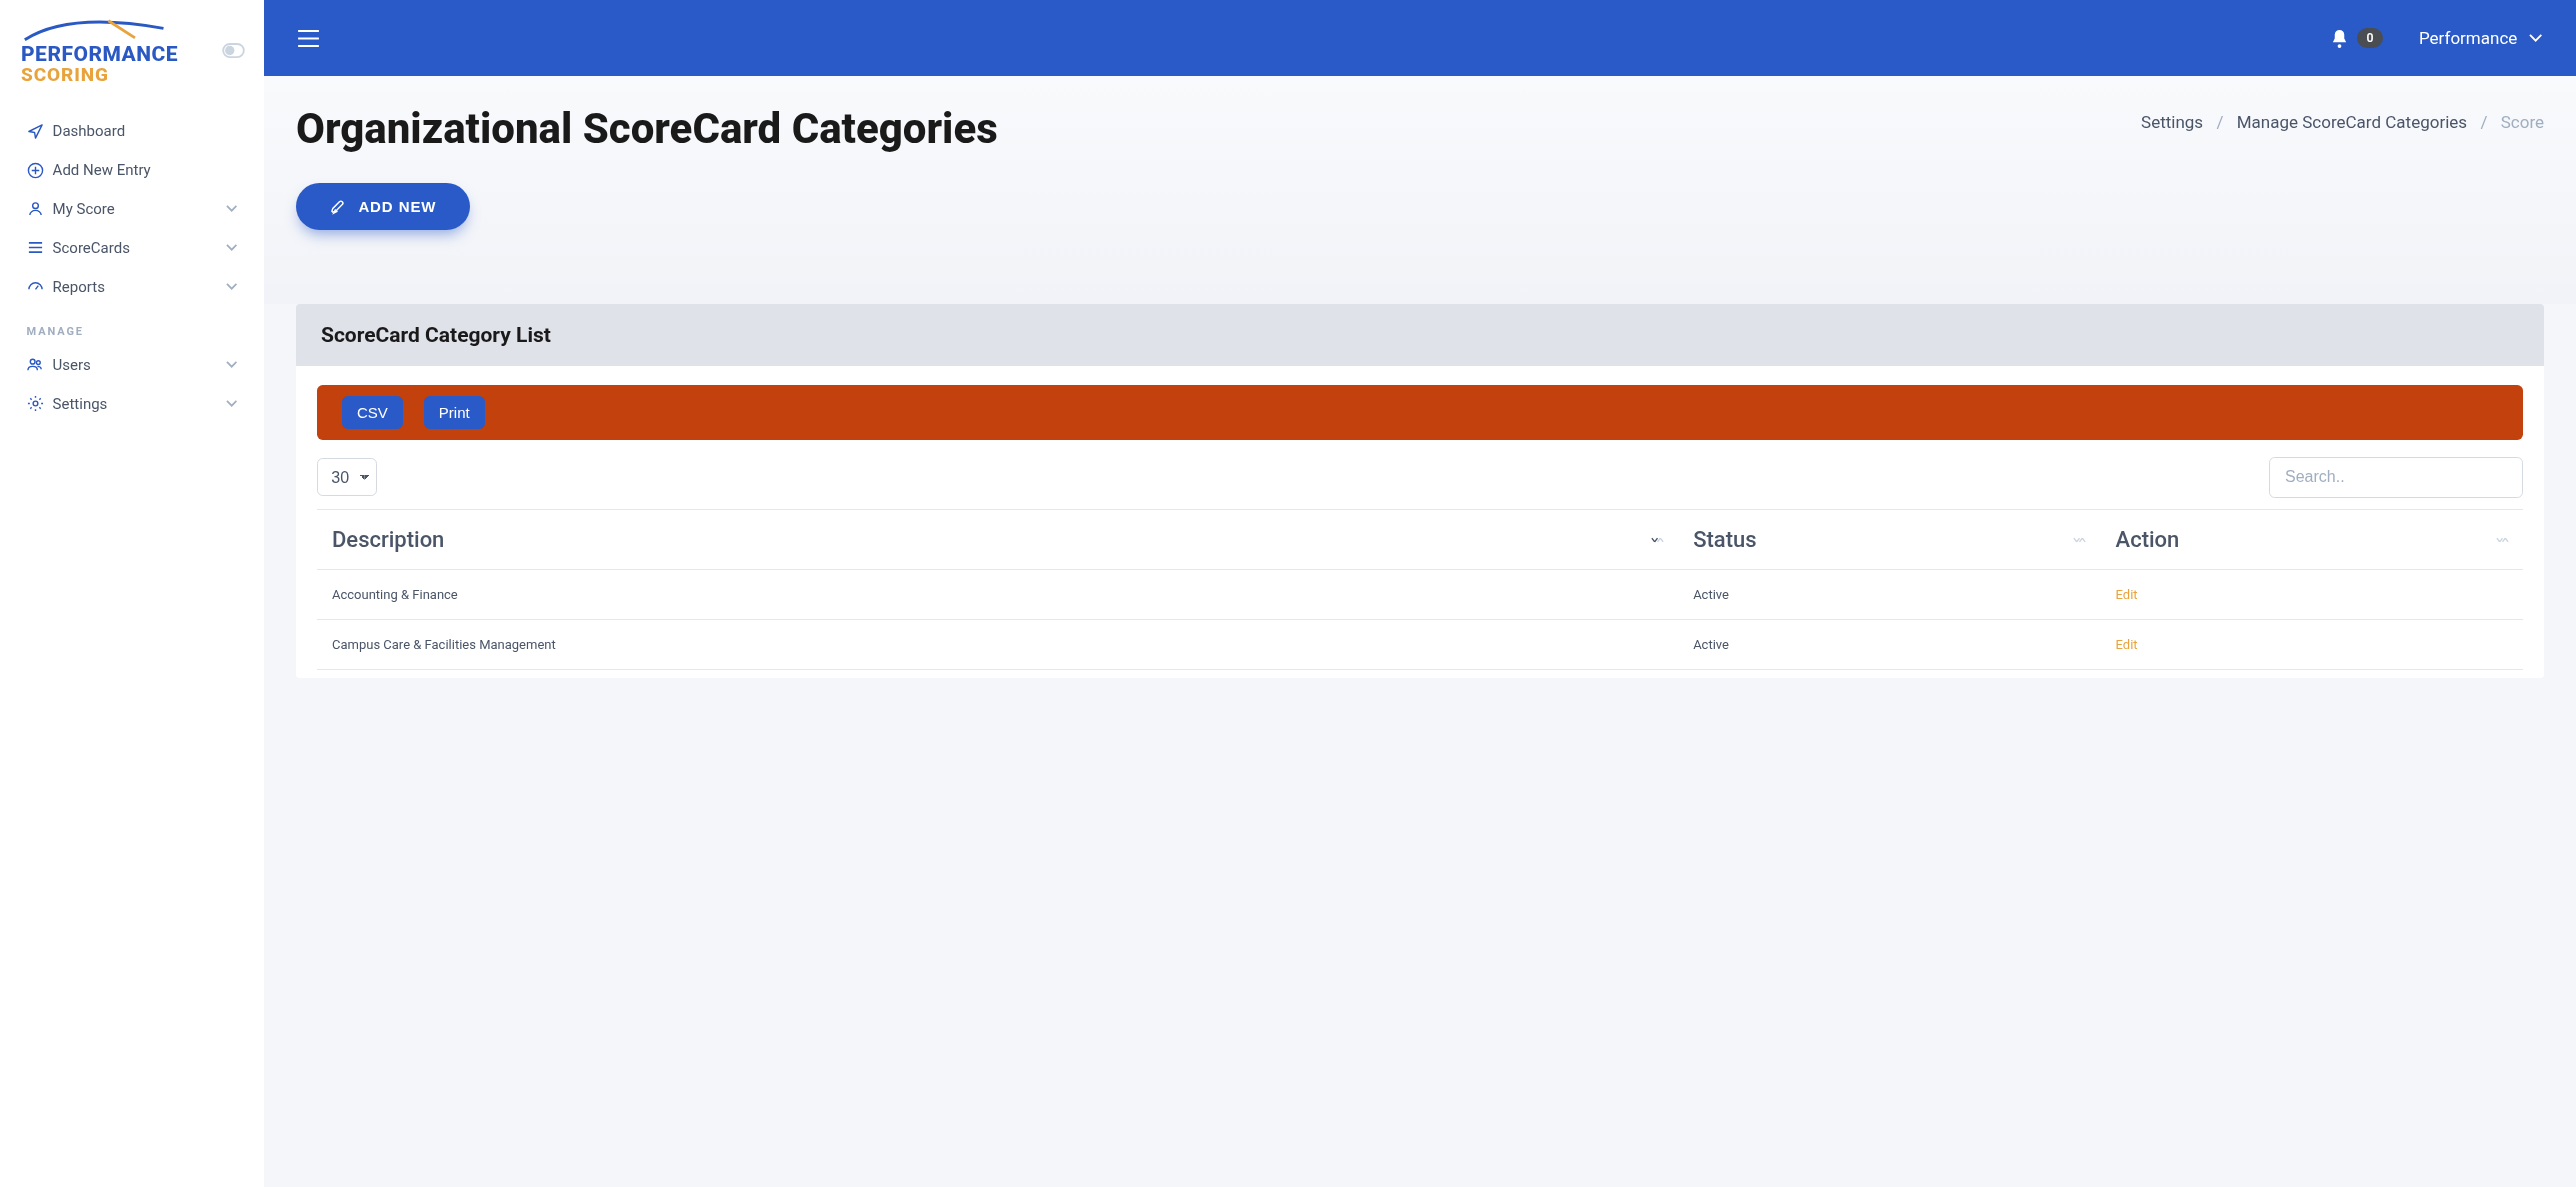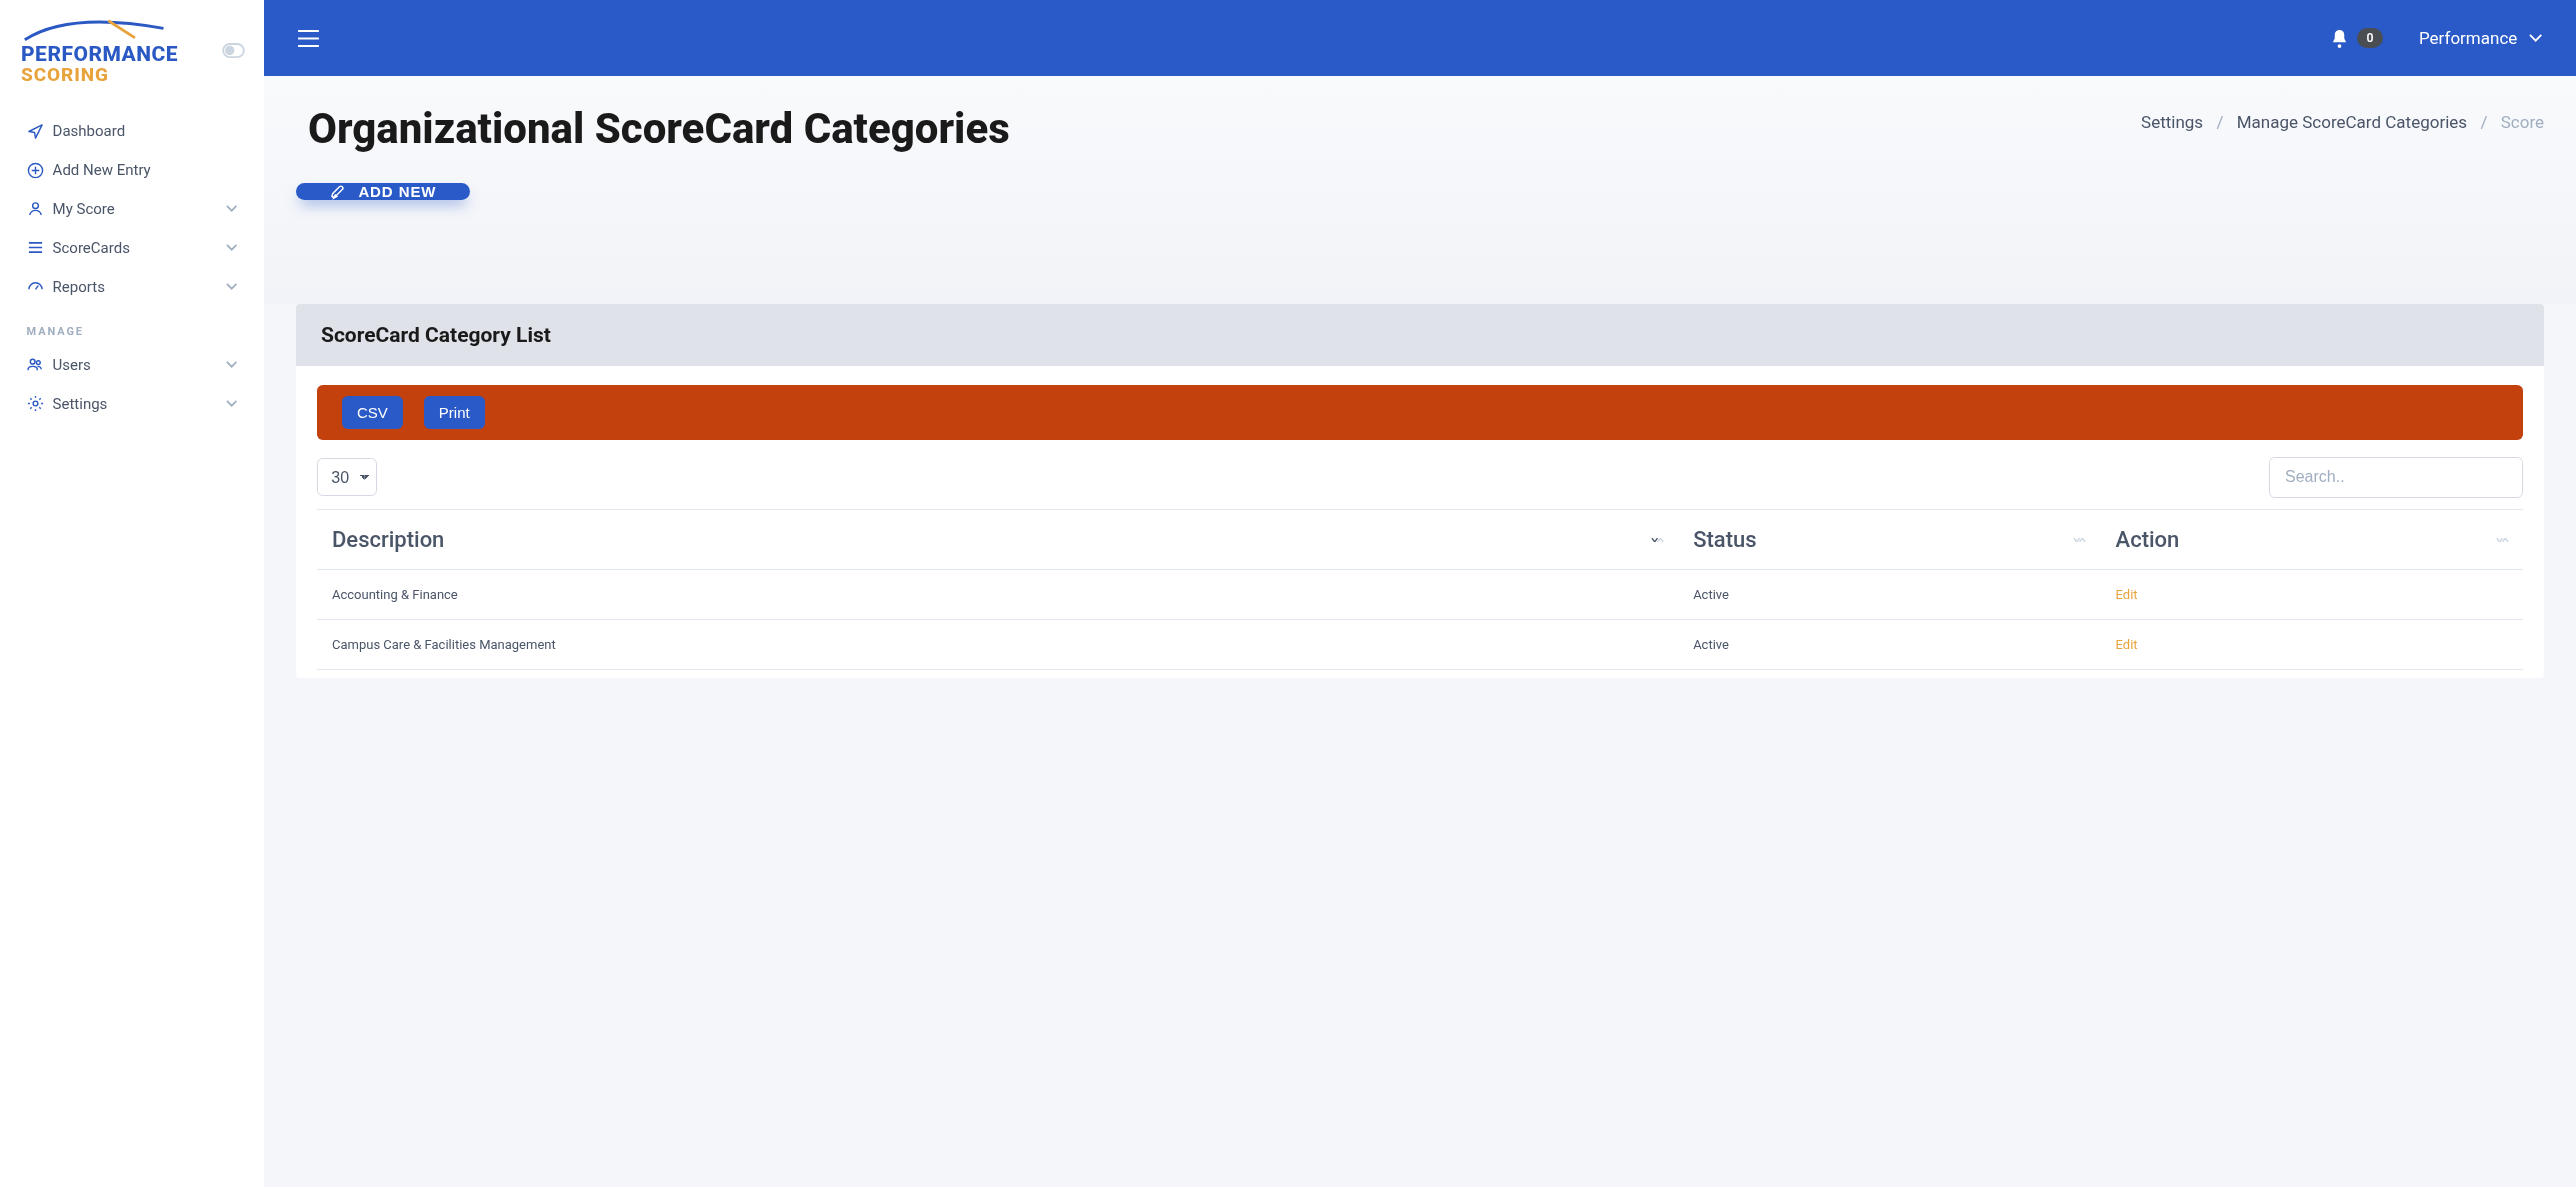--- a/index.html
+++ b/index.html
@@ -31,26 +31,26 @@
 .hamburger { cursor: pointer; }
 .topbar-right { display: flex; align-items: center; gap: 36px; }
 .bell-wrap { display: flex; align-items: center; gap: 7.6px; cursor: pointer; }
 .notif-badge { background: #4a4d52; color: #fff; font-size: 12.3px; padding: 2.8px 9.5px; border-radius: 11.4px; font-weight: 600; }
 .user-menu { display: flex; align-items: center; gap: 11.4px; font-size: 17px; cursor: pointer; }
 
 
 .header-area { padding: 28.5px 32px; background: linear-gradient(180deg, #f9fafc 0%, #f1f3f8 100%); position: relative; min-height: 228px; }
 .header-area::after { content: ""; position: absolute; inset: 0; background: none; opacity: 0.25; pointer-events: none; z-index: 0; }
 .header-content { position: relative; z-index: 1; }
-.header-top { display: flex; justify-content: space-between; align-items: flex-start; flex-wrap: wrap; gap: 19px; margin-left: 12px; }
+.header-top { display: flex; justify-content: space-between; align-items: flex-start; flex-wrap: wrap; gap: 19px; }
 .page-title { font-size: 42px; font-weight: 800; color: #1a1a1a; line-height: 1.15; }
 .breadcrumb { display: flex; gap: 13.3px; color: #4a5568; font-size: 17px; align-items: center; margin-top: 7.6px; }
 .breadcrumb .sep { color: #a0aec0; }
 .breadcrumb .current { color: #a0aec0; }
-.add-btn { margin-top: 30px; background: #2a5ac7; color: #fff; border: none; border-radius: 948px; padding: 0 34px; font-size: 15px; letter-spacing: 0.9px; font-weight: 700; display: inline-flex; align-items: center; gap: 11.4px; cursor: pointer; box-shadow: 0 7.6px 13.3px -3.8px rgba(42,90,199,0.5); }
+.add-btn { margin-top: 30px; background: #2a5ac7; color: #fff; border: none; border-radius: 948px; padding: 15px 34px; font-size: 15px; letter-spacing: 0.9px; font-weight: 700; display: inline-flex; align-items: center; gap: 11.4px; cursor: pointer; box-shadow: 0 7.6px 13.3px -3.8px rgba(42,90,199,0.5); }
 
 
 .content { padding: 0 32px 38px; }
 .card { background: #fff; border-radius: 3.8px; overflow: hidden; }
 .card-header { background: #dfe2e8; padding: 19px 25px; font-size: 21px; font-weight: 700; color: #1a1a1a; }
 
 .toolbar { background: #c2410c; padding: 11.4px 25px; display: flex; justify-content: flex-start; gap: 21px; margin: 19px 21px 0; border-radius: 5.7px; }
 .btn-small { background: #2a5ac7; color: #fff; border: none; padding: 7.6px 15px; font-size: 15px; border-radius: 5.7px; cursor: pointer; }
 
 .controls { display: flex; justify-content: space-between; align-items: center; padding: 17px 21px 11.4px; }

